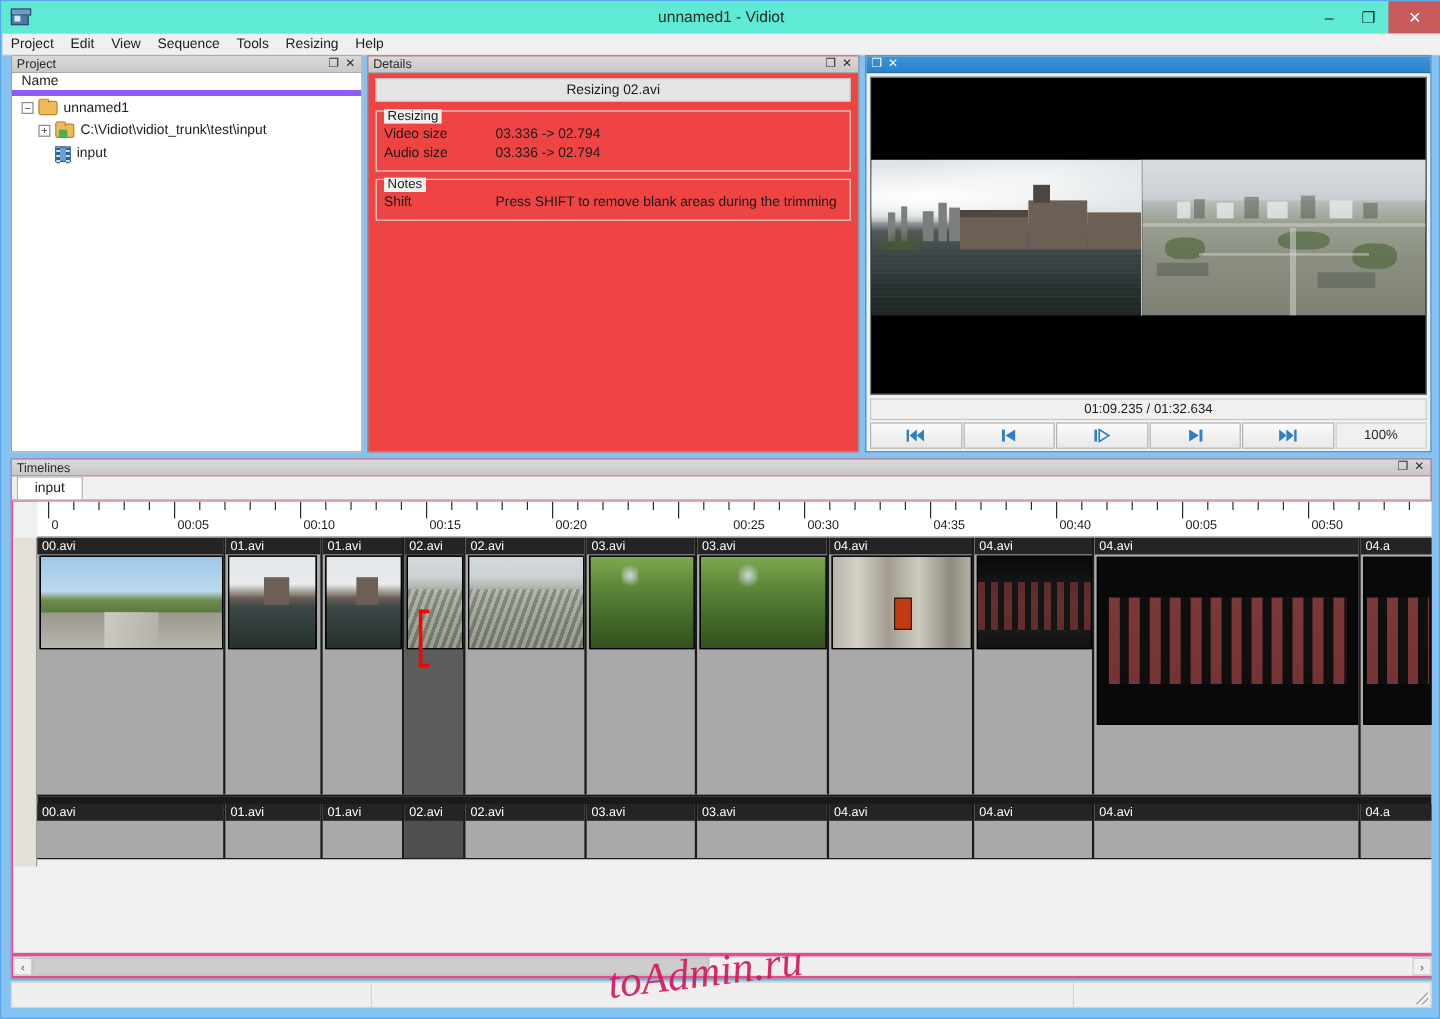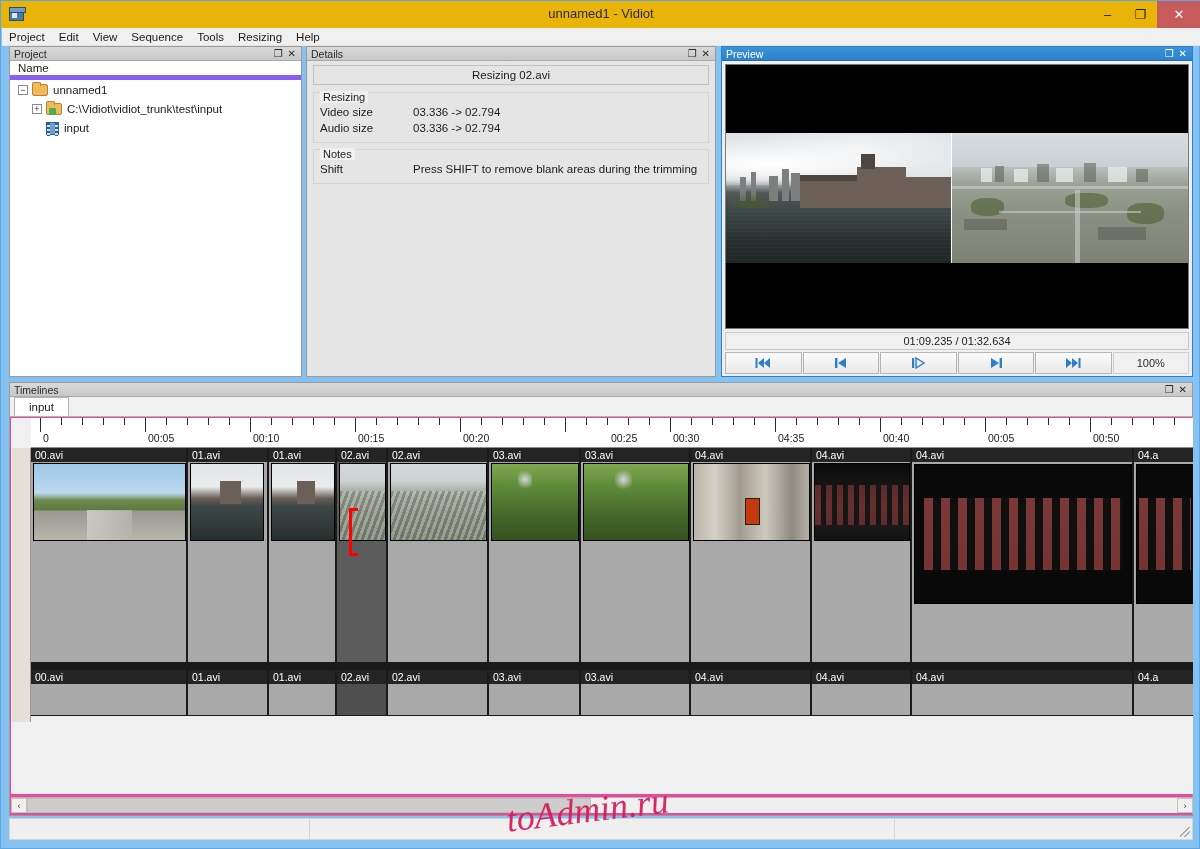--- a/index.html
+++ b/index.html
@@ -16,21 +16,21 @@
   .window {
     position: absolute; left: 0; top: 0;
     width: 1200px; height: 849px;
     background: #85c2f2;
     border: 1px solid #5aa8e8;
   }
 
   .titlebar {
     position: absolute; left: 0; top: 0;
     width: 1200px; height: 27px;
-    background: #eab308;
+    background: #5eead4;
     display: flex; align-items: center;
   }
   .titlebar-icon {
     width: 20px; height: 20px; margin-left: 6px;
     position: relative;
   }
   .clapper {
     position: absolute; left: 2px; top: 5px;
     width: 15px; height: 11px;
     background: #4a7aa8;
@@ -153,21 +153,21 @@
     background: repeating-linear-gradient(#2f5f8f 0 2px, #cfe2f5 2px 4px);
   }
   .ico-film:after {
     content: ""; position: absolute; right: 0; top: 0;
     width: 3px; height: 13px;
     background: repeating-linear-gradient(#2f5f8f 0 2px, #cfe2f5 2px 4px);
   }
 
   
   #details-pane { left: 305px; top: 45px; width: 410px; height: 331px;
-    border: 1px solid #9a9a9a; background: #e5e5e5; }
+    border: 1px solid #9a9a9a; background: #ef4444; }
   .details-body { padding: 4px 6px; }
   .details-title {
     background: #e4e4e4;
     border: 1px solid #c2c2c2;
     text-align: center;
     font-size: 11.5px; color: #1b1b1b;
     padding: 3px 0; margin-bottom: 7px;
   }
   .group { position: relative; margin-bottom: 6px; }
   .group-box {
@@ -504,21 +504,20 @@
             <span class="k">Shift</span>
             <span class="v">Press SHIFT to remove blank areas during the trimming</span>
           </div>
         </div>
       </div>
     </div>
   </div>
 
   <div class="pane" id="preview-pane">
     <div class="pane-caption active">
-      <span class="cap-title">Preview</span>
       <span class="cap-btns">
         <span class="cap-btn cap-restore">❐</span>
         <span class="cap-btn">✕</span>
       </span>
     </div>
 
     <div class="video-area">
       <div class="video-strip">
         <div class="vframe left">
           <div class="scene-a">

